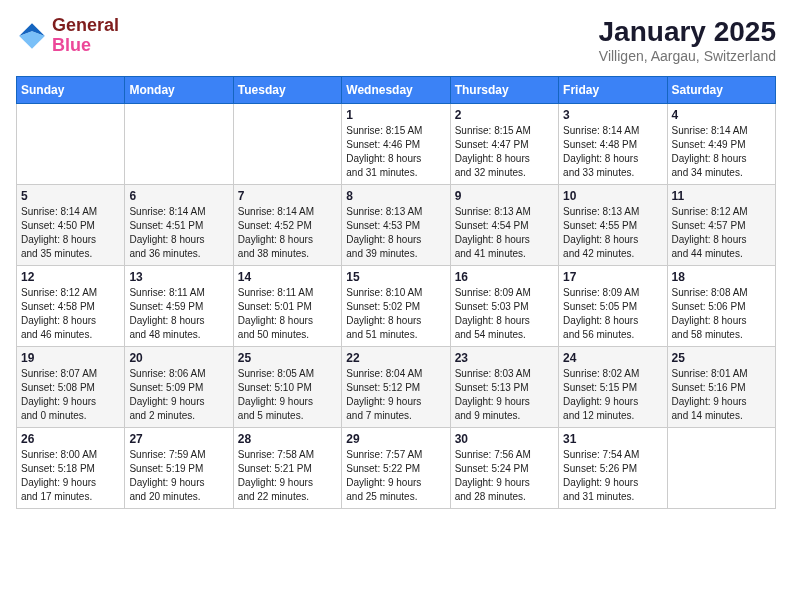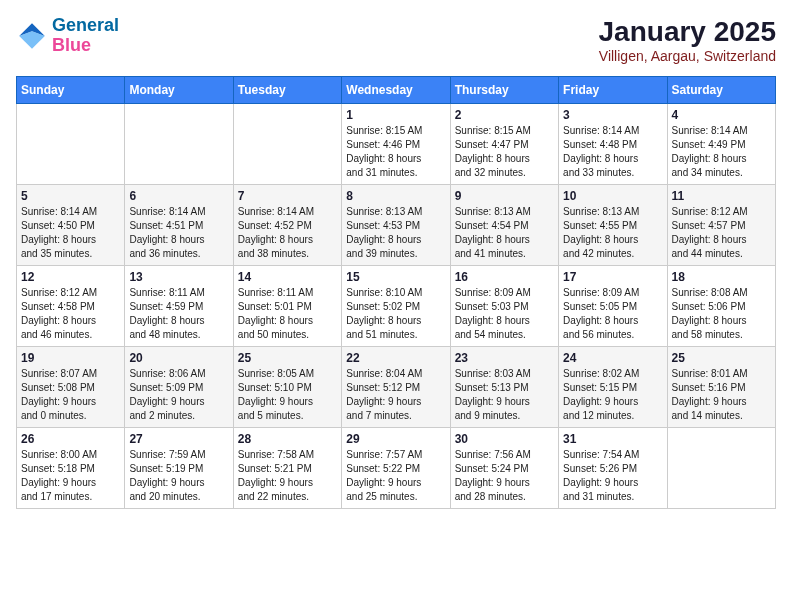--- a/index.html
+++ b/index.html
@@ -19,35 +19,35 @@
     .logo {
       display: flex;
       align-items: center;
       gap: 4px;
     }
     .logo-text {
       font-size: 18px;
       font-weight: bold;
       line-height: 1.1;
     }
-    .logo-general { color: #0369a1; }
+    .logo-general { color: #7f1d1d; }
     .logo-blue { color: #ec4899; }
     .logo-icon {
       width: 32px;
       height: 32px;
     }
     .title-block { text-align: right; }
     .month-title {
       font-size: 28px;
       font-weight: bold;
       color: #1a1a2e;
     }
     .location {
       font-size: 14px;
-      color: #7f1d1d;
+      color: #737373;
     }
     .calendar {
       width: 100%;
       border-collapse: collapse;
       font-size: 10.5px;
     }
     .calendar th {
       background: #3b82f6;
       color: #fff;
       padding: 6px 4px;

